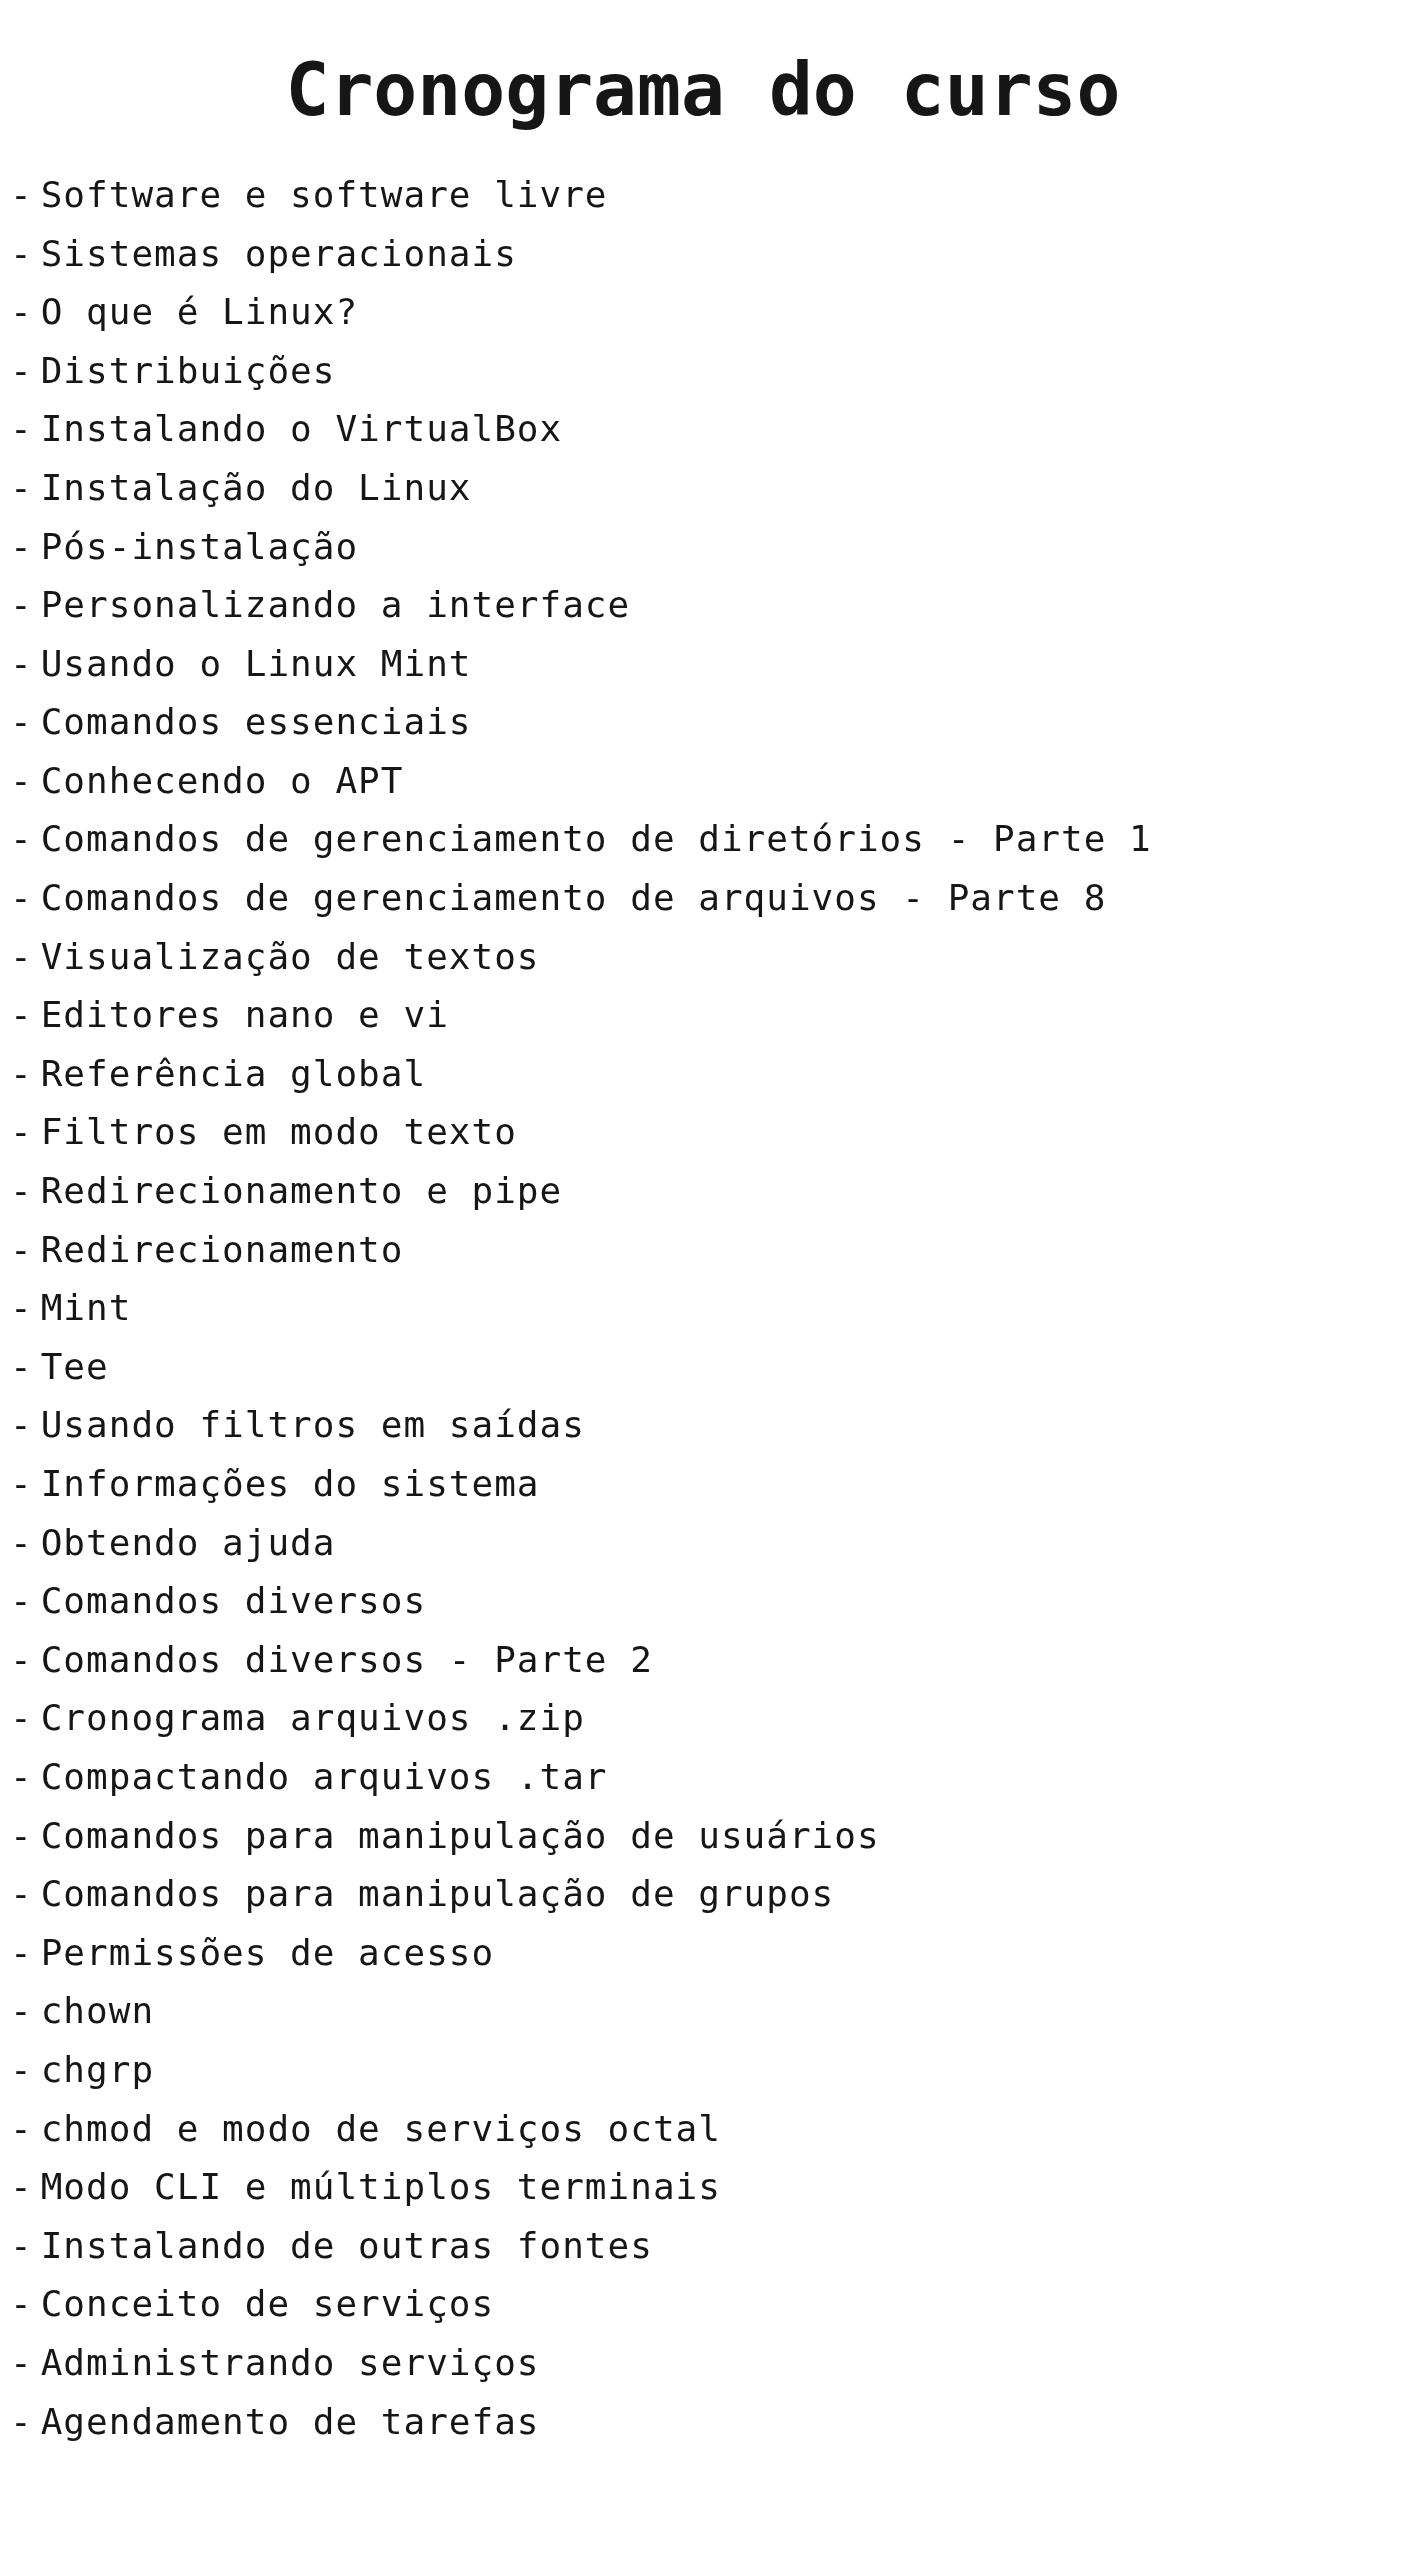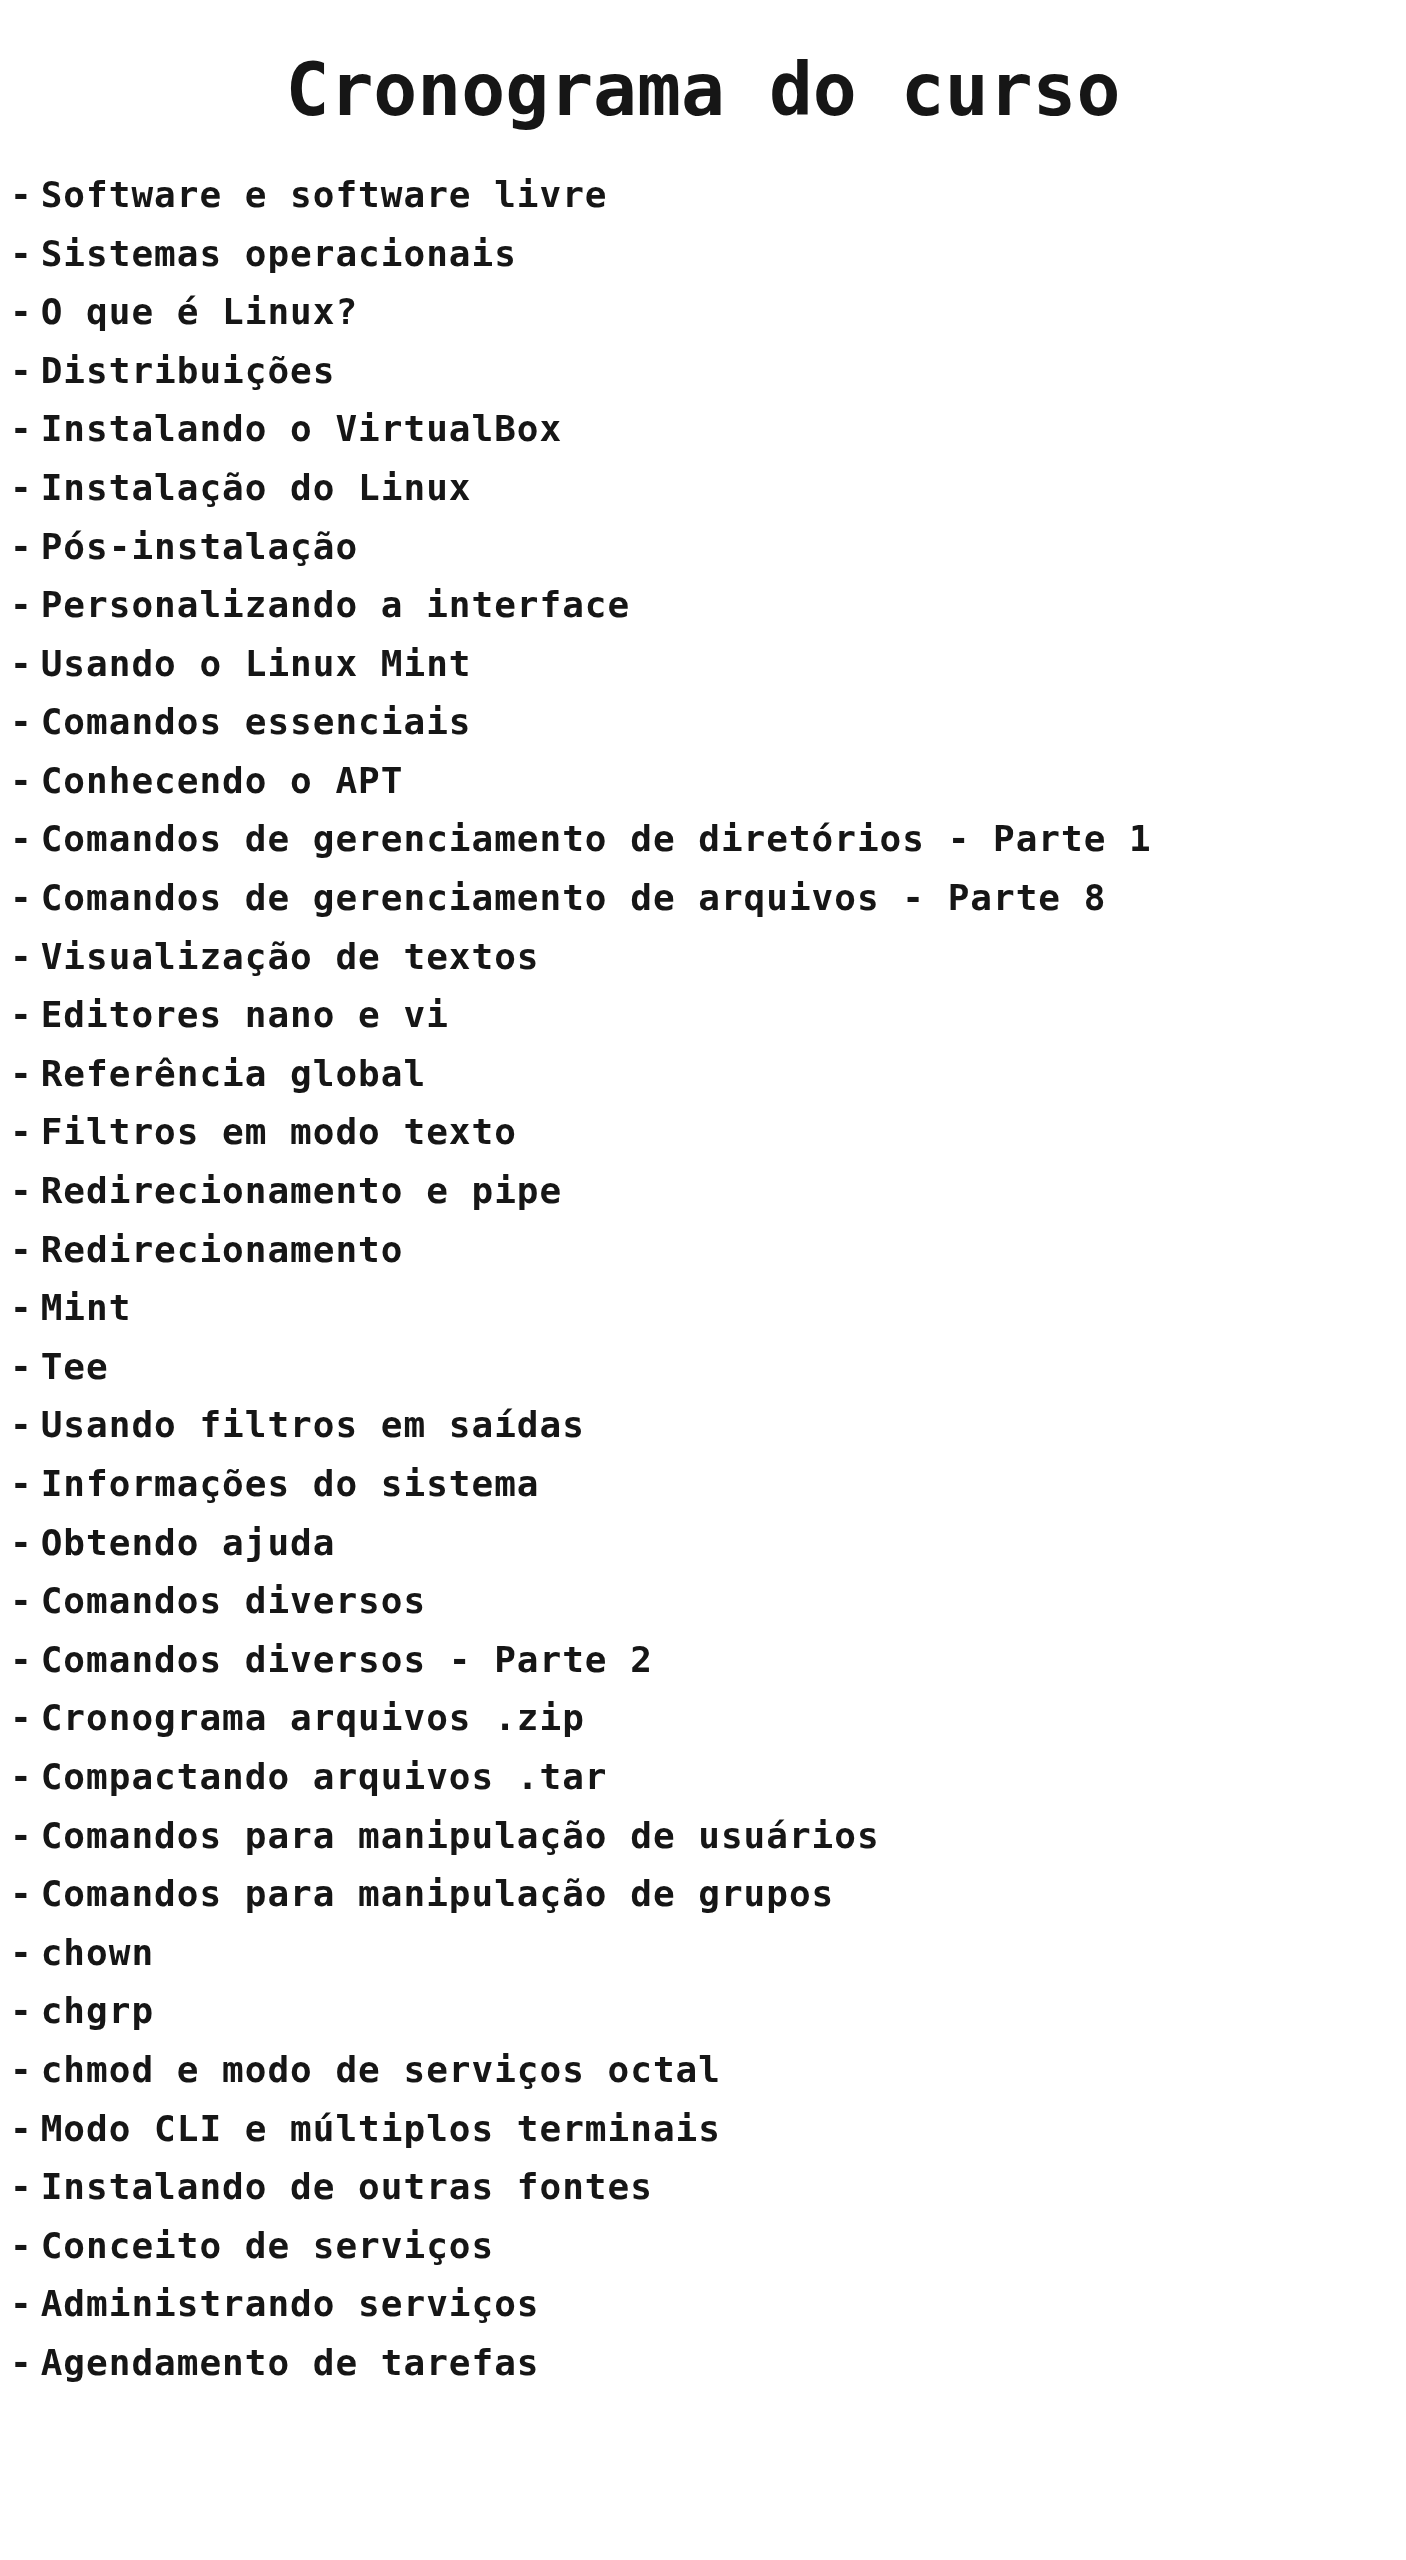--- a/index.html
+++ b/index.html
@@ -24,21 +24,21 @@
     text-decoration-thickness: 6px;
     text-underline-offset: 12px;
   }
   .topic-list {
     list-style: none;
     margin: 34px 0 0 0;
     padding: 0 0 0 10px;
   }
   .topic-list li {
     font-size: 36px;
-    font-weight: bold;
+    font-weight: normal;
     line-height: 58.6px;
     letter-spacing: 1px;
     white-space: nowrap;
   }
   .dash {
     display: inline-block;
     margin-right: 8px;
   }
 </style>
 </head>
@@ -70,20 +70,21 @@
   <li><span class="dash">-</span><span>Tee</span></li>
   <li><span class="dash">-</span><span>Usando filtros em saídas</span></li>
   <li><span class="dash">-</span><span>Informações do sistema</span></li>
   <li><span class="dash">-</span><span>Obtendo ajuda</span></li>
   <li><span class="dash">-</span><span>Comandos diversos</span></li>
   <li><span class="dash">-</span><span>Comandos diversos - Parte 2</span></li>
   <li><span class="dash">-</span><span>Cronograma arquivos .zip</span></li>
   <li><span class="dash">-</span><span>Compactando arquivos .tar</span></li>
   <li><span class="dash">-</span><span>Comandos para manipulação de usuários</span></li>
   <li><span class="dash">-</span><span>Comandos para manipulação de grupos</span></li>
+  <li><span class="dash">-</span><span>Permissões de acesso</span></li>
   <li><span class="dash">-</span><span>chown</span></li>
   <li><span class="dash">-</span><span>chgrp</span></li>
   <li><span class="dash">-</span><span>chmod e modo de serviços octal</span></li>
   <li><span class="dash">-</span><span>Modo CLI e múltiplos terminais</span></li>
   <li><span class="dash">-</span><span>Instalando de outras fontes</span></li>
   <li><span class="dash">-</span><span>Conceito de serviços</span></li>
   <li><span class="dash">-</span><span>Administrando serviços</span></li>
   <li><span class="dash">-</span><span>Agendamento de tarefas</span></li>
 </ul>
 

